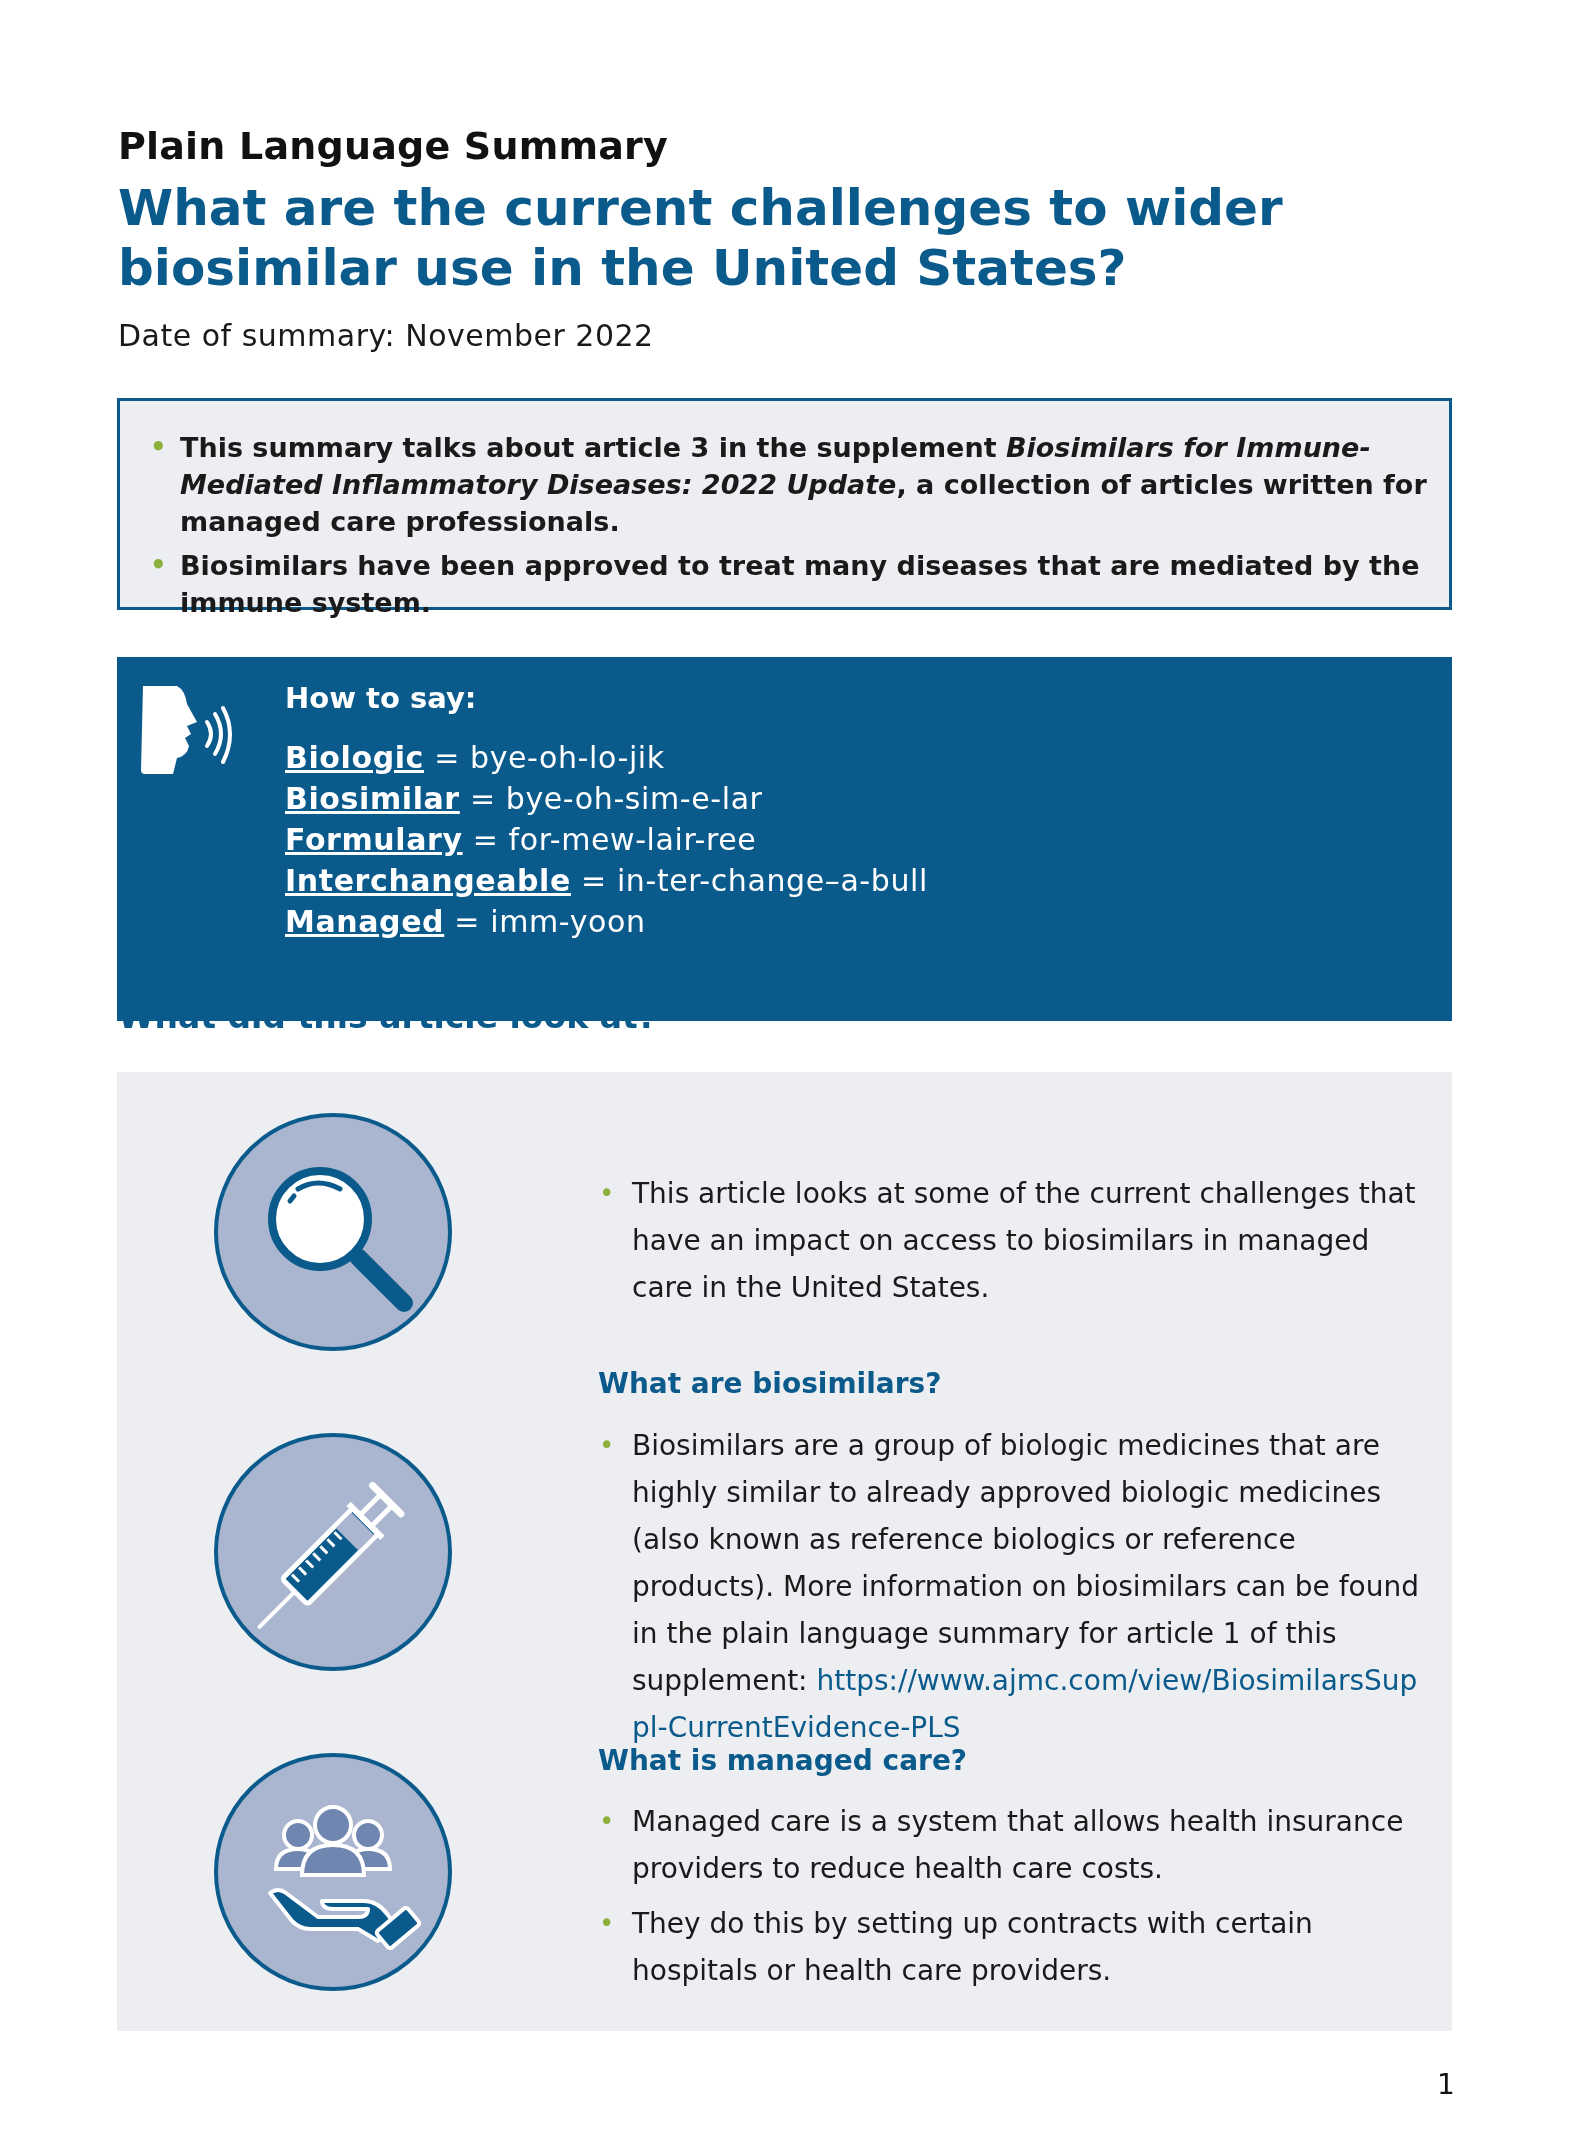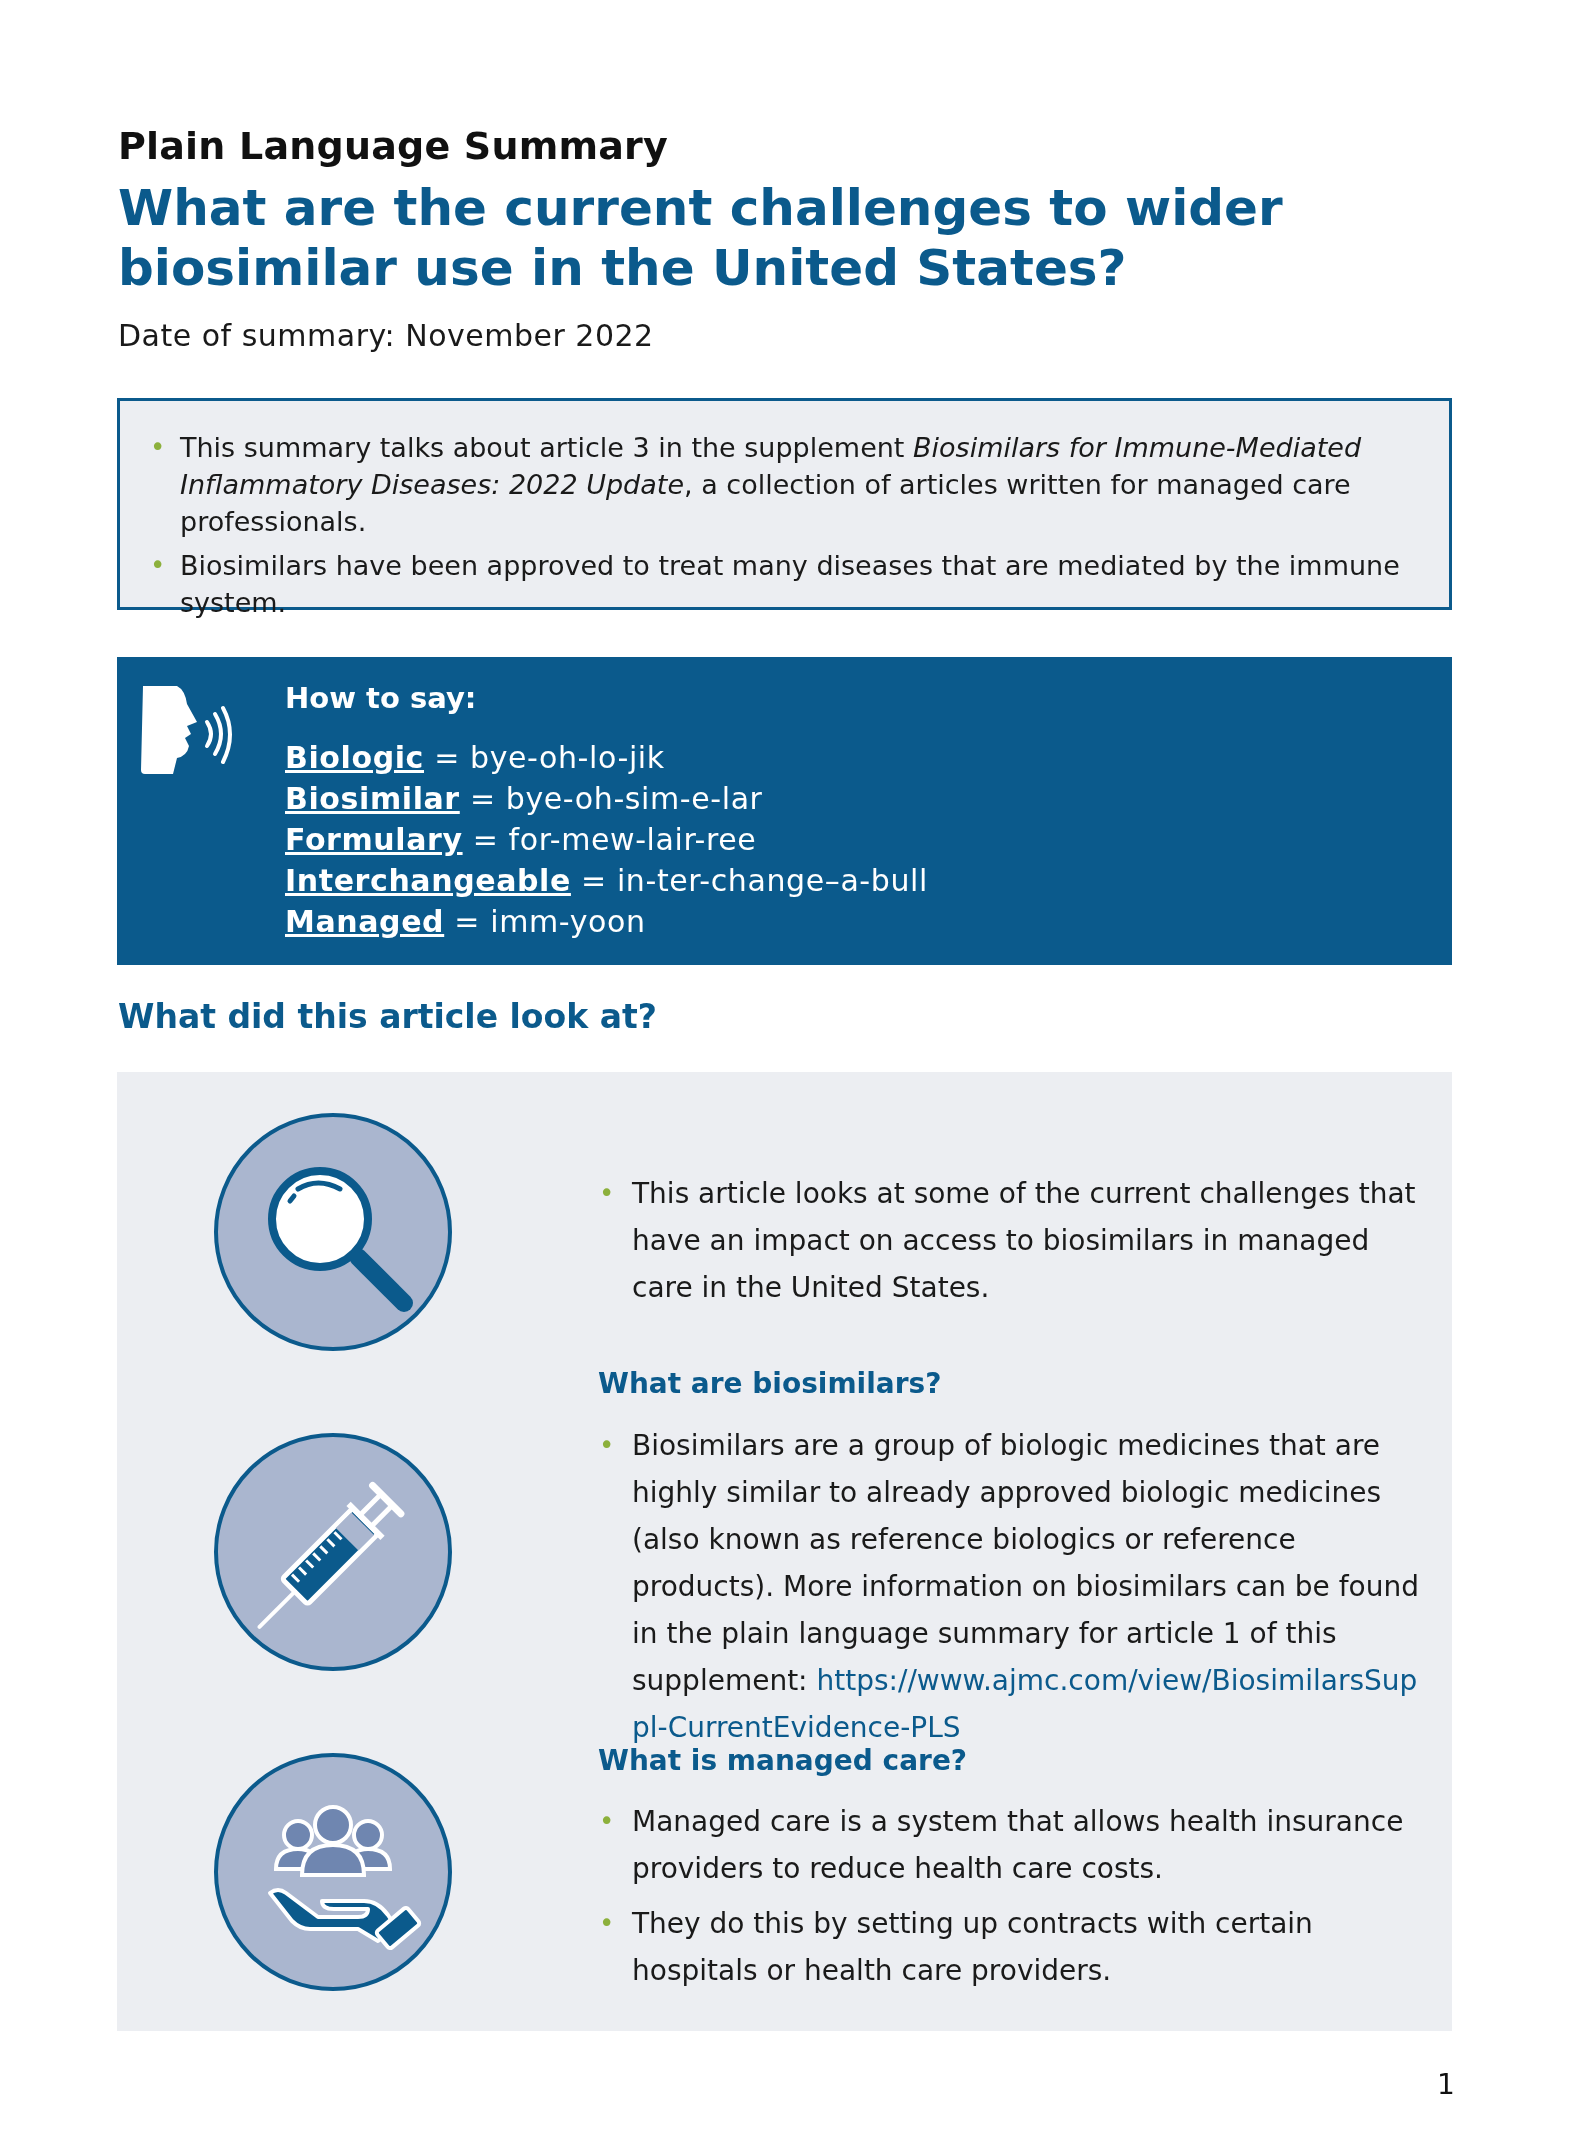--- a/index.html
+++ b/index.html
@@ -4,27 +4,27 @@
 <style>
   html, body { margin:0; padding:0; background:#ffffff; }
   body { width:1575px; height:2150px; position:relative; overflow:hidden;
          font-family:"DejaVu Sans", "Liberation Sans", sans-serif; color:#1a1a1a; }
   .abs { position:absolute; }
   .kicker { left:118px; top:124px; font-size:38px; font-weight:bold; color:#111; letter-spacing:0.2px; }
   .title { left:118px; top:178px; width:1340px; font-size:50px; line-height:60px; font-weight:bold; color:#0b5a8c; }
   .date { left:118px; top:318px; font-size:30px; color:#1a1a1a; letter-spacing:0.5px; }
 
   .intro-box { left:117px; top:398px; width:1329px; height:206px; border:3px solid #0b5a8c;
-               background:#eceef2; box-sizing:content-box; }
+               background:#eceef2; box-sizing:content-box;font-weight:bold; }
   .intro-list { list-style:none; margin:0; padding:28px 20px 0 30px; }
   .intro-list li { position:relative; padding-left:30px; font-size:27px; line-height:37px; margin-bottom:7px; color:#1a1a1a; }
   .intro-list li::before, .panel-list li::before { content:"•"; position:absolute; left:0; color:#8cb03c; font-size:26px; }
   .italic { font-style:italic; }
 
-  .say-box { left:117px; top:657px; width:1335px; height:308px; background:#0b5a8c; color:#ffffff; }
+  .say-box { left:117px; top:657px; width:1335px; height:364px; background:#0b5a8c; color:#ffffff; }
   .say-icon { left:22px; top:25px; width:110px; height:110px; }
   .say-title { left:168px; top:24px; font-size:29px; font-weight:bold; }
   .say-list { left:168px; top:80px; margin:0; padding:0; list-style:none; }
   .say-list li { font-size:30px; line-height:41px; letter-spacing:0.6px; }
   .say-list b { font-weight:bold;text-decoration:underline; }
 
   .section-h { left:118px; top:997px; font-size:33px; font-weight:bold; color:#0b5a8c; }
 
   .panel { left:117px; top:1072px; width:1335px; height:959px; background:#eceef2; }
   .icon-circle { width:238px; height:238px; border-radius:50%; background:#aab6cf;

